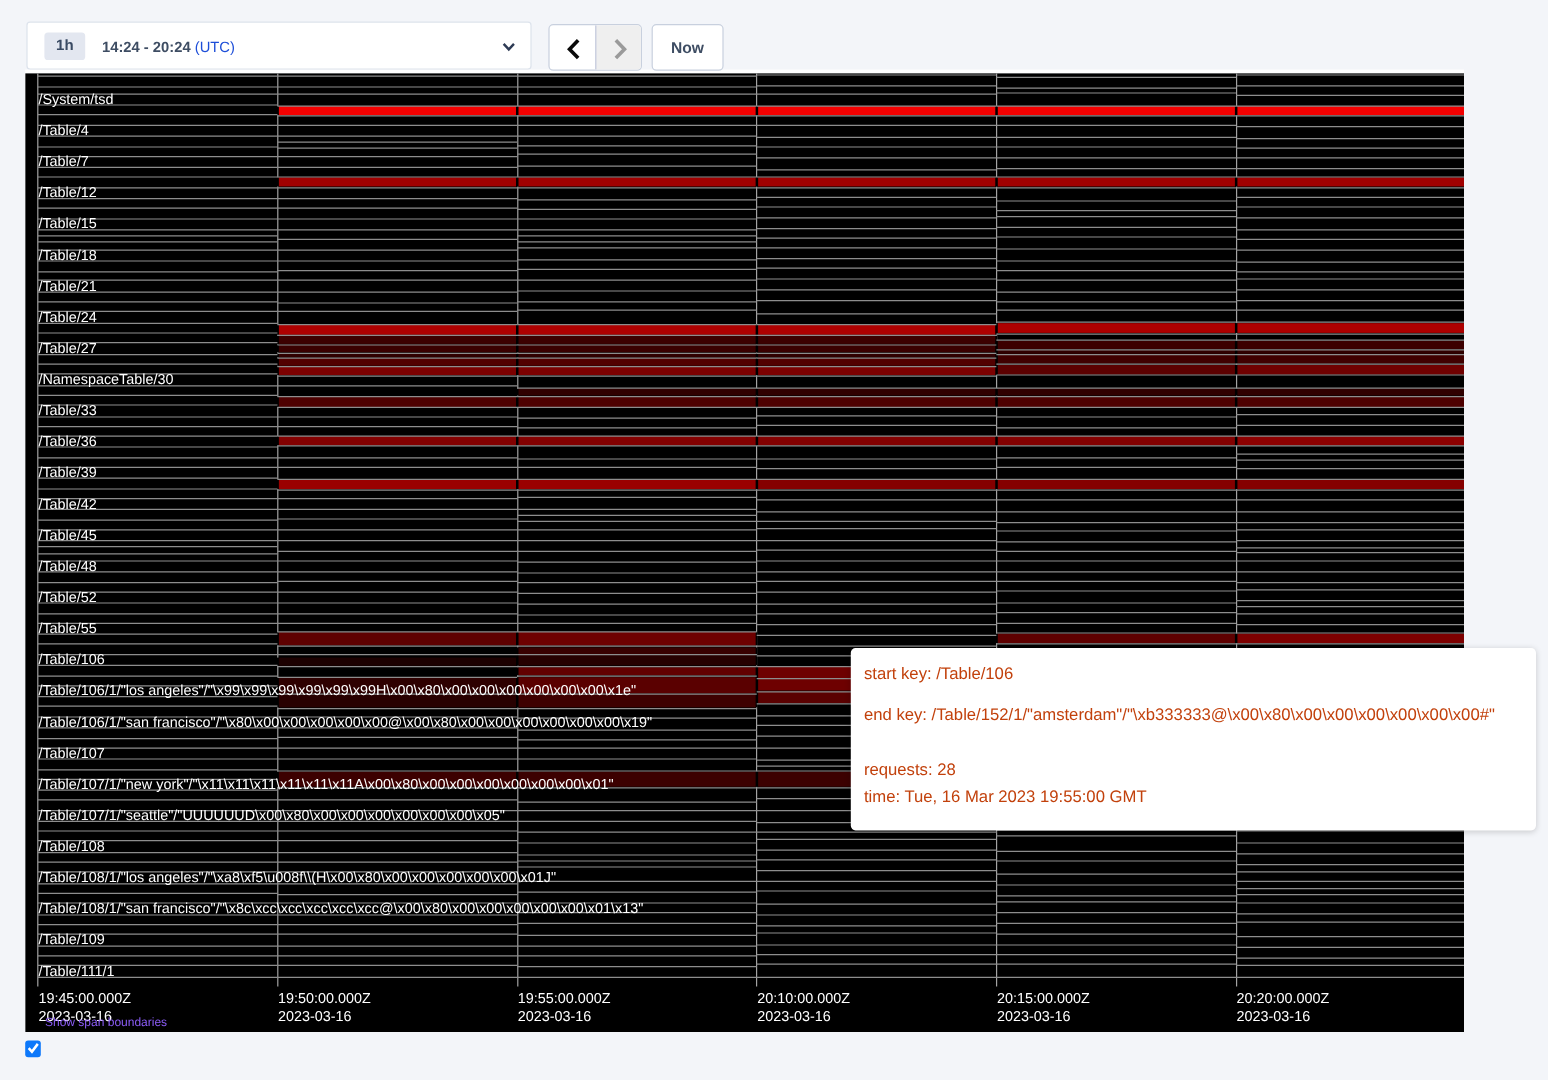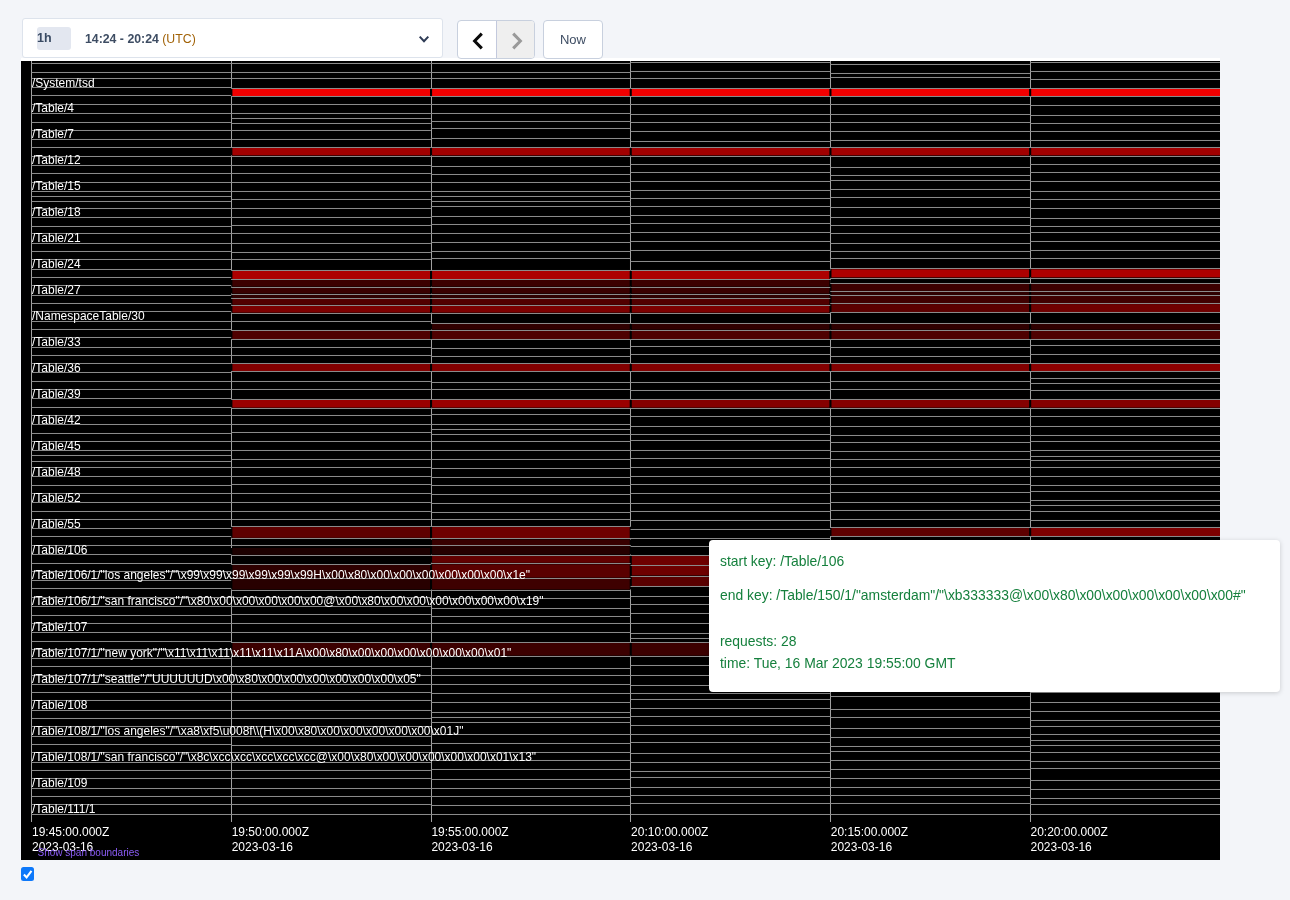--- a/index.html
+++ b/index.html
@@ -1,37 +1,37 @@
 <!DOCTYPE html>
 <html><head><meta charset="utf-8"><style>
 * { margin:0; padding:0; box-sizing:border-box; }
 body { width:1290px; height:900px; background:#f3f5f9; font-family:"Liberation Sans",sans-serif; position:relative; overflow:hidden; }
 .abs { position:absolute; }
 </style></head>
 <body>
 <div class="abs" style="left:21px;top:57.5px;width:1199.4px;height:3.5px;background:#fff"></div>
 
 <div class="abs" style="left:22px;top:18px;width:421px;height:39.5px;background:#fff;border:1px solid #dde3ec;border-radius:3px"></div>
-<div class="abs" style="left:37px;top:26.5px;width:34px;height:23.5px;background:#e3e7f0;border-radius:3px;text-align:left;line-height:23.5px;font-size:12.5px;font-weight:bold;color:#394a63">1h</div>
-<div class="abs" style="left:85px;top:28px;line-height:23.5px;font-size:12.3px;color:#3e4d63"><b>14:24 - 20:24</b> <span style="color:#a16207">(UTC)</span></div>
+<div class="abs" style="left:37px;top:26.5px;width:34px;height:23.5px;background:#e3e7f0;border-radius:3px;text-align:center;line-height:23.5px;font-size:12.5px;font-weight:bold;color:#394a63">1h</div>
+<div class="abs" style="left:85px;top:28px;line-height:23.5px;font-size:12.3px;color:#3e4d63"><b>14:24 - 20:24</b> <span style="color:#1d4ed8">(UTC)</span></div>
 <svg class="abs" style="left:418px;top:34px" width="12" height="10" viewBox="0 0 12 10">
     <path d="M1.7 2.6 L6 7.2 L10.3 2.6" fill="none" stroke="#2e3b55" stroke-width="2"></path>
   </svg>
 
 <div class="abs" style="left:457.2px;top:19.8px;width:77.4px;height:39px;border:1px solid #c8d0de;border-radius:4px;background:#fff;overflow:hidden">
   <div class="abs" style="left:38.2px;top:0;width:39.2px;height:39px;background:#efefef;border-left:1px solid #c3c9dd"></div>
   <svg class="abs" style="left:13.5px;top:11px" width="12" height="18" viewBox="0 0 12 18">
       <path d="M9.8 1.6 L2.6 9 L9.8 16.4" fill="none" stroke="#0a0a0a" stroke-width="3"></path>
     </svg>
   <svg class="abs" style="left:53.3px;top:11px" width="12" height="18" viewBox="0 0 12 18">
       <path d="M2.2 1.6 L9.4 9 L2.2 16.4" fill="none" stroke="#9a9a9a" stroke-width="3"></path>
     </svg>
 </div>
 
-<div class="abs" style="left:543.3px;top:19.8px;width:59.3px;height:39px;background:#fff;border:1px solid #c8d0de;border-radius:4px;text-align:center;line-height:37px;font-size:13px;font-weight:normal;color:#3e4d63">Now</div>
+<div class="abs" style="left:543.3px;top:19.8px;width:59.3px;height:39px;background:#fff;border:1px solid #c8d0de;border-radius:4px;text-align:center;line-height:37px;font-size:13px;font-weight:bold;color:#3e4d63">Now</div>
 
 <svg width="1199.4" height="799.4" viewBox="21.0 61.0 1199.4 799.4" style="position:absolute;left:21.0px;top:61.0px">
 <rect x="21.0" y="61.0" width="1199.4" height="799.4" fill="#000"></rect>
 <line x1="31.5" y1="61.0" x2="31.5" y2="822.0" stroke="#a3a3a3" stroke-width="1"></line>
 <line x1="231.5" y1="61.0" x2="231.5" y2="822.0" stroke="#a3a3a3" stroke-width="1"></line>
 <line x1="431.5" y1="61.0" x2="431.5" y2="822.0" stroke="#a3a3a3" stroke-width="1"></line>
 <line x1="630.5" y1="61.0" x2="630.5" y2="822.0" stroke="#a3a3a3" stroke-width="1"></line>
 <line x1="830.5" y1="61.0" x2="830.5" y2="822.0" stroke="#a3a3a3" stroke-width="1"></line>
 <line x1="1030.5" y1="61.0" x2="1030.5" y2="822.0" stroke="#a3a3a3" stroke-width="1"></line>
 <rect x="230.6" y="88.3" width="200.9" height="7.7" fill="#000"></rect>
@@ -757,23 +757,23 @@
 <text x="431.4" y="835.8" font-size="12" fill="#fff" font-family="Liberation Sans, sans-serif">19:55:00.000Z</text>
 <text x="431.4" y="850.8" font-size="12" fill="#fff" font-family="Liberation Sans, sans-serif">2023-03-16</text>
 <text x="631.1" y="835.8" font-size="12" fill="#fff" font-family="Liberation Sans, sans-serif">20:10:00.000Z</text>
 <text x="631.1" y="850.8" font-size="12" fill="#fff" font-family="Liberation Sans, sans-serif">2023-03-16</text>
 <text x="830.8" y="835.8" font-size="12" fill="#fff" font-family="Liberation Sans, sans-serif">20:15:00.000Z</text>
 <text x="830.8" y="850.8" font-size="12" fill="#fff" font-family="Liberation Sans, sans-serif">2023-03-16</text>
 <text x="1030.5" y="835.8" font-size="12" fill="#fff" font-family="Liberation Sans, sans-serif">20:20:00.000Z</text>
 <text x="1030.5" y="850.8" font-size="12" fill="#fff" font-family="Liberation Sans, sans-serif">2023-03-16</text>
 </svg>
 
-<div class="abs" style="left:708.6px;top:539.5px;width:571.4px;height:152.8px;background:#fff;border-radius:4px;box-shadow:0 1px 5px rgba(0,0,0,0.18);font-size:13.9px;color:#15803d">
+<div class="abs" style="left:708.6px;top:539.5px;width:571.4px;height:152.8px;background:#fff;border-radius:4px;box-shadow:0 1px 5px rgba(0,0,0,0.18);font-size:13.9px;color:#c2410c">
   <div class="abs" style="left:11.4px;top:13px">start key: /Table/106</div>
-  <div class="abs" style="left:11.4px;top:47px;white-space:nowrap">end key: /Table/150/1/"amsterdam"/"\xb333333@\x00\x80\x00\x00\x00\x00\x00\x00#"</div>
+  <div class="abs" style="left:11.4px;top:47px;white-space:nowrap">end key: /Table/152/1/"amsterdam"/"\xb333333@\x00\x80\x00\x00\x00\x00\x00\x00#"</div>
   <div class="abs" style="left:11.4px;top:93px">requests: 28</div>
   <div class="abs" style="left:11.4px;top:115px">time: Tue, 16 Mar 2023 19:55:00 GMT</div>
 </div>
 
 <div class="abs" style="left:20.9px;top:867.4px;width:13.4px;height:13.4px;background:#0d78fa;border-radius:2.5px">
   <svg width="13.4" height="13.4" viewBox="0 0 13.4 13.4">
       <path d="M2.9 6.5 L5.6 9.4 L10.5 2.9" fill="none" stroke="#fff" stroke-width="2.1"></path>
     </svg>
 </div>
 <div class="abs" style="left:37.5px;top:847px;font-size:10px;color:#8b5cf6">Show span boundaries</div>

